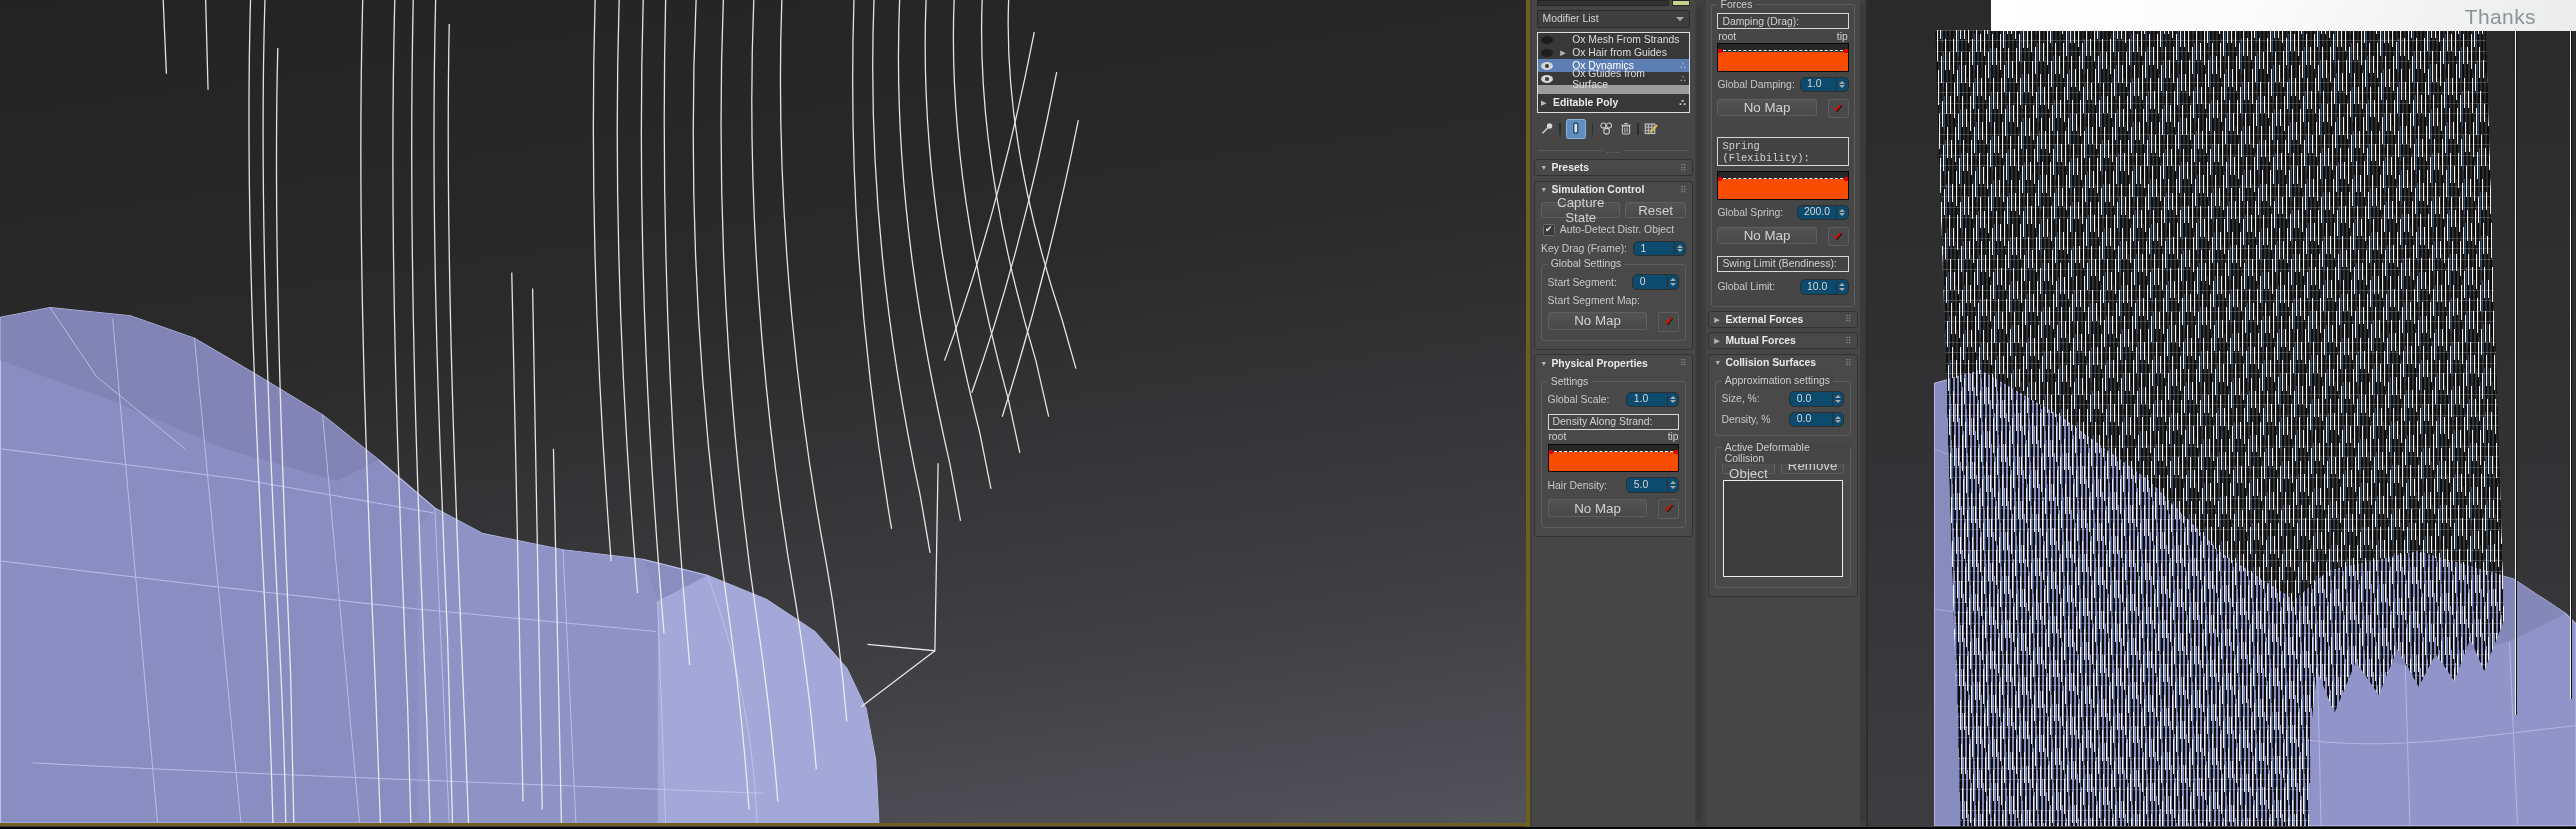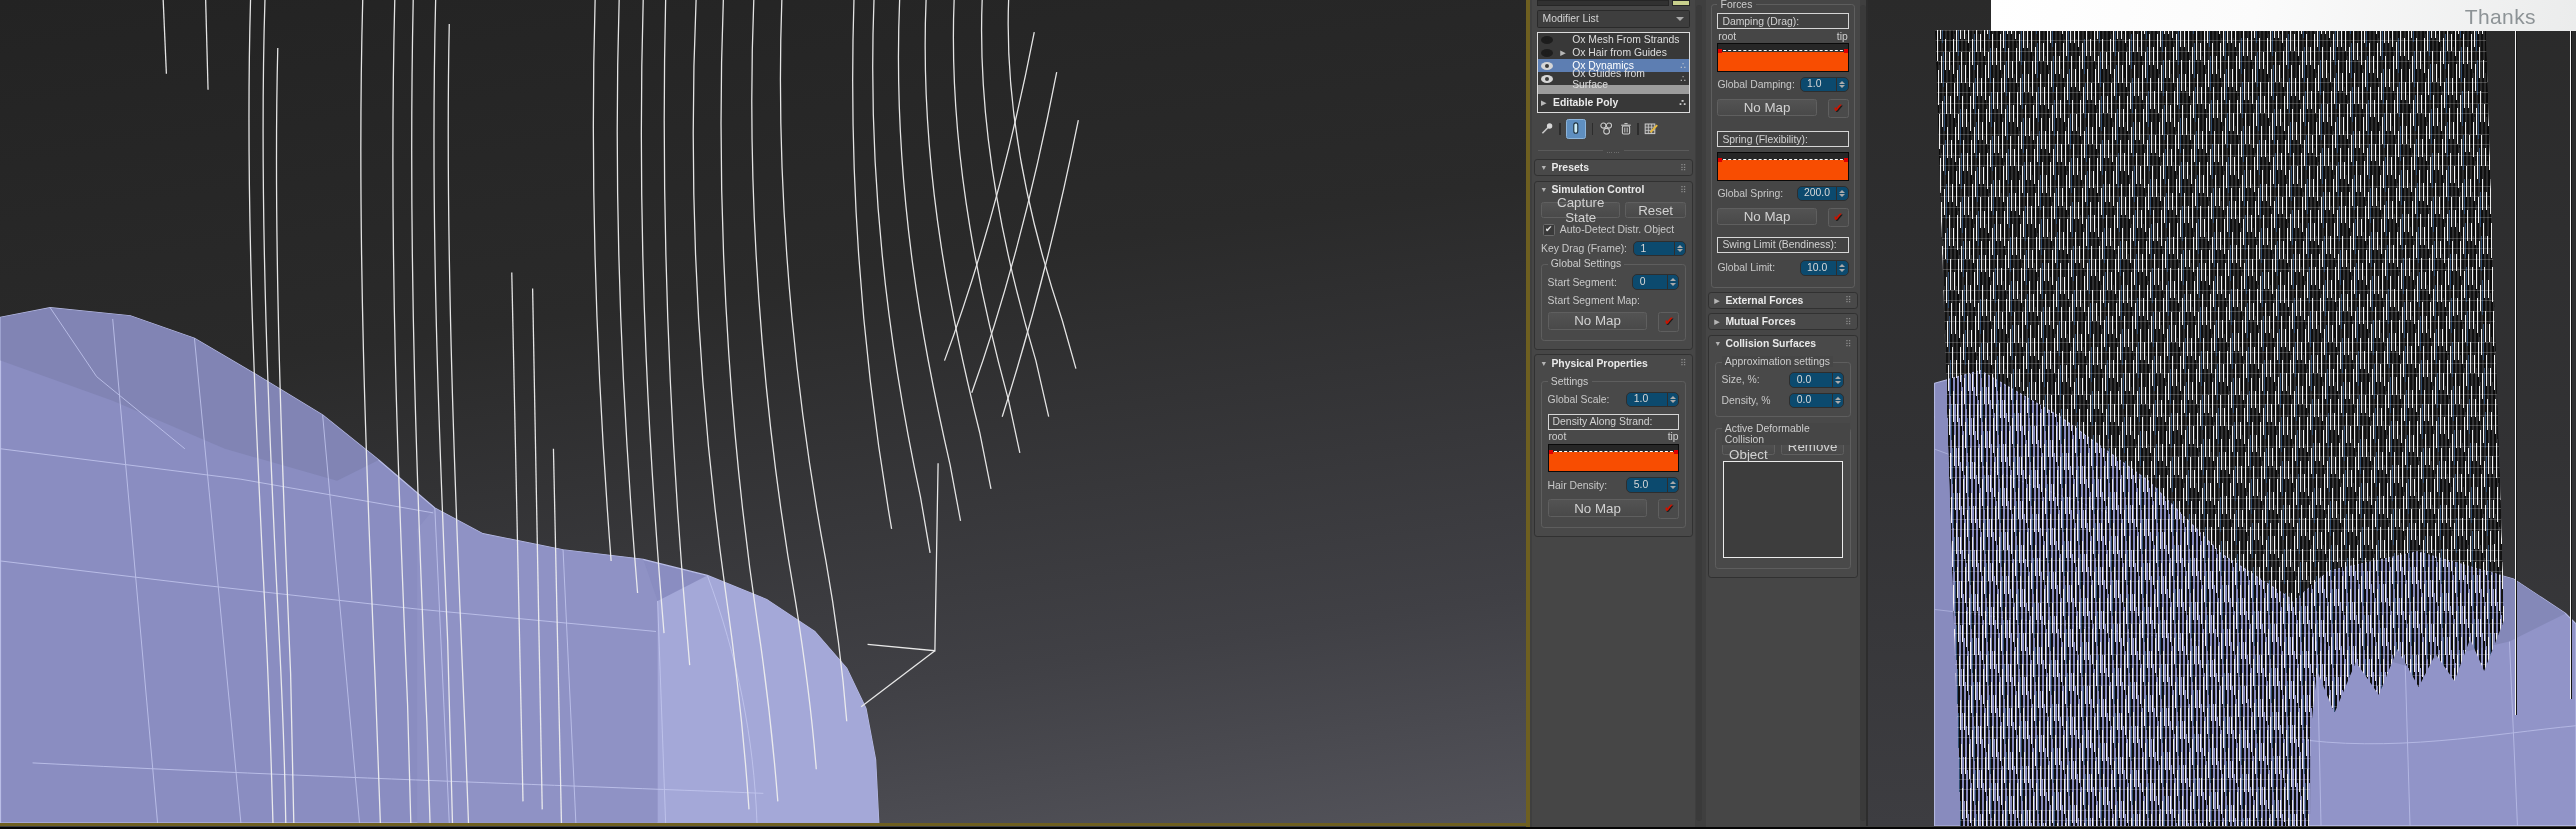--- a/index.html
+++ b/index.html
@@ -418,21 +418,21 @@
             <span class="arrows">
                 <i class="a-up"></i>
                 <i class="a-dn"></i>
               </span>
           </div>
         </div>
         <div class="maprow">
           <button class="btn">No Map</button>
           <span class="mapchk">✔</span>
         </div>
-        <div class="boxlabel" style="margin-top:13px;">Spring (Flexibility):</div>
+        <div class="boxlabel" style="margin-top:19px;font-family:Liberation Mono, monospace;">Spring (Flexibility):</div>
         <div class="ramp" style="margin-top:4.8px;">
           <div class="black"></div>
             <div class="orange"></div>
           <span class="h l"></span>
           <span class="h r"></span>
         </div>
         <div class="row">
           <span class="lbl">Global Spring:</span>
           <div class="spin" style="width:50px;">
             <span class="v">200.0</span>

